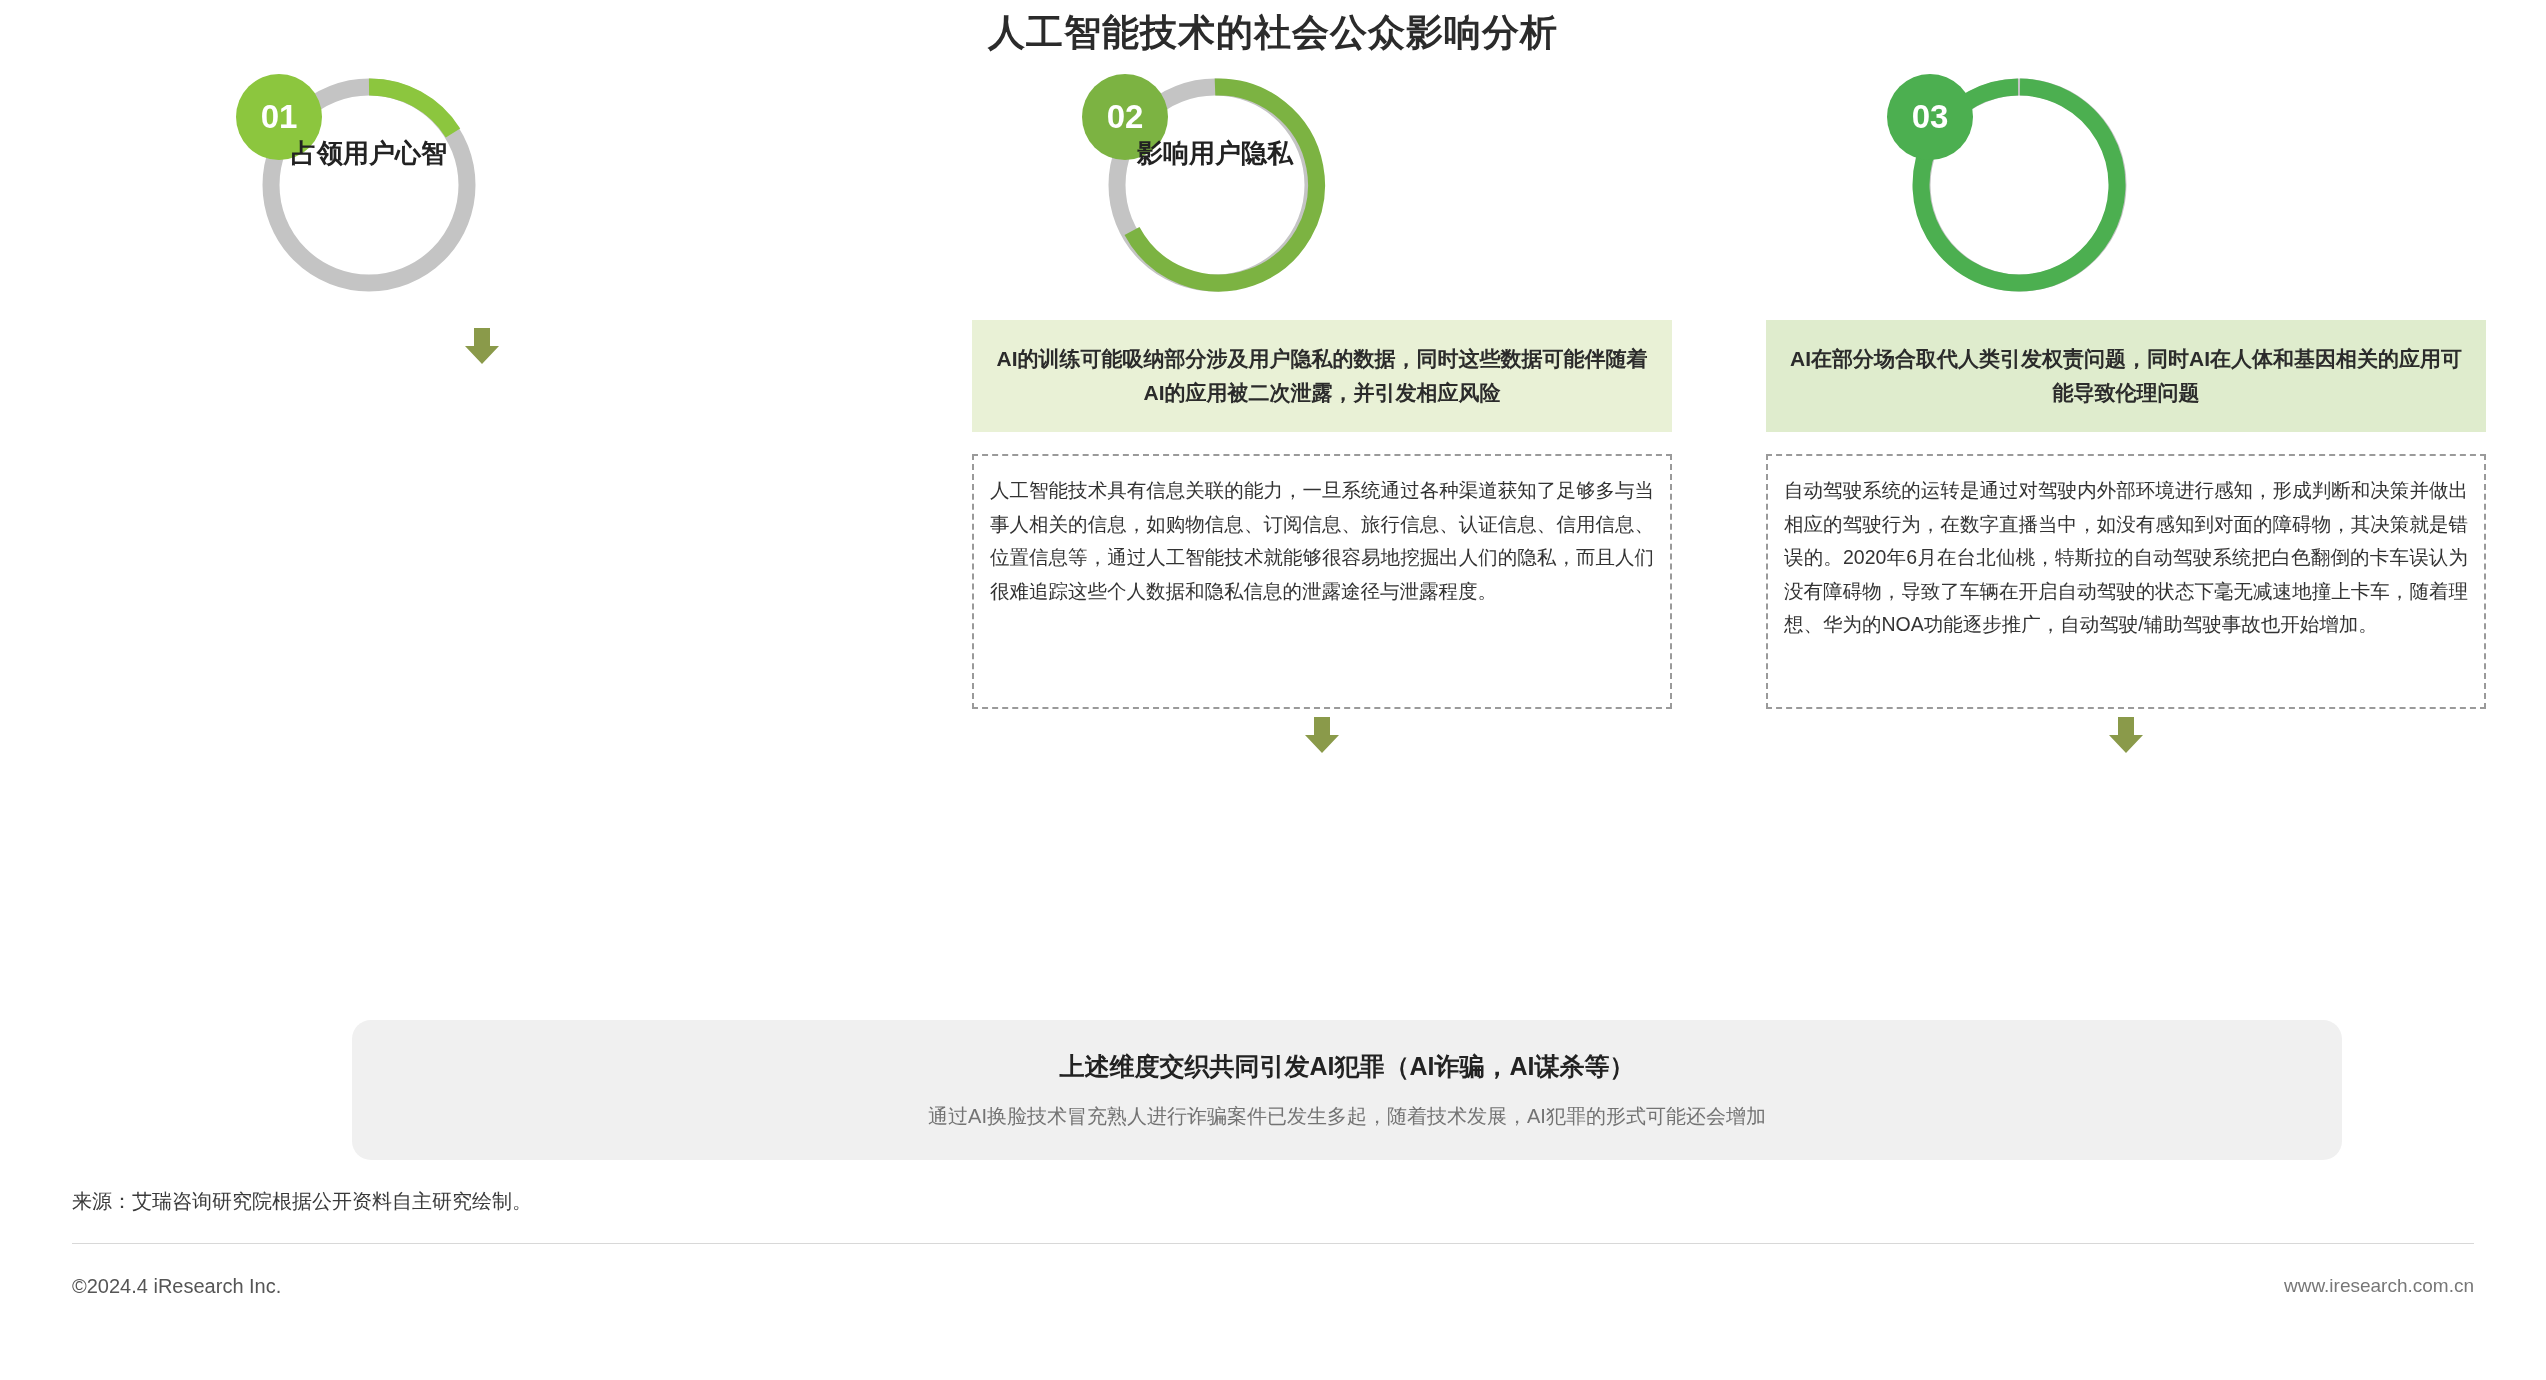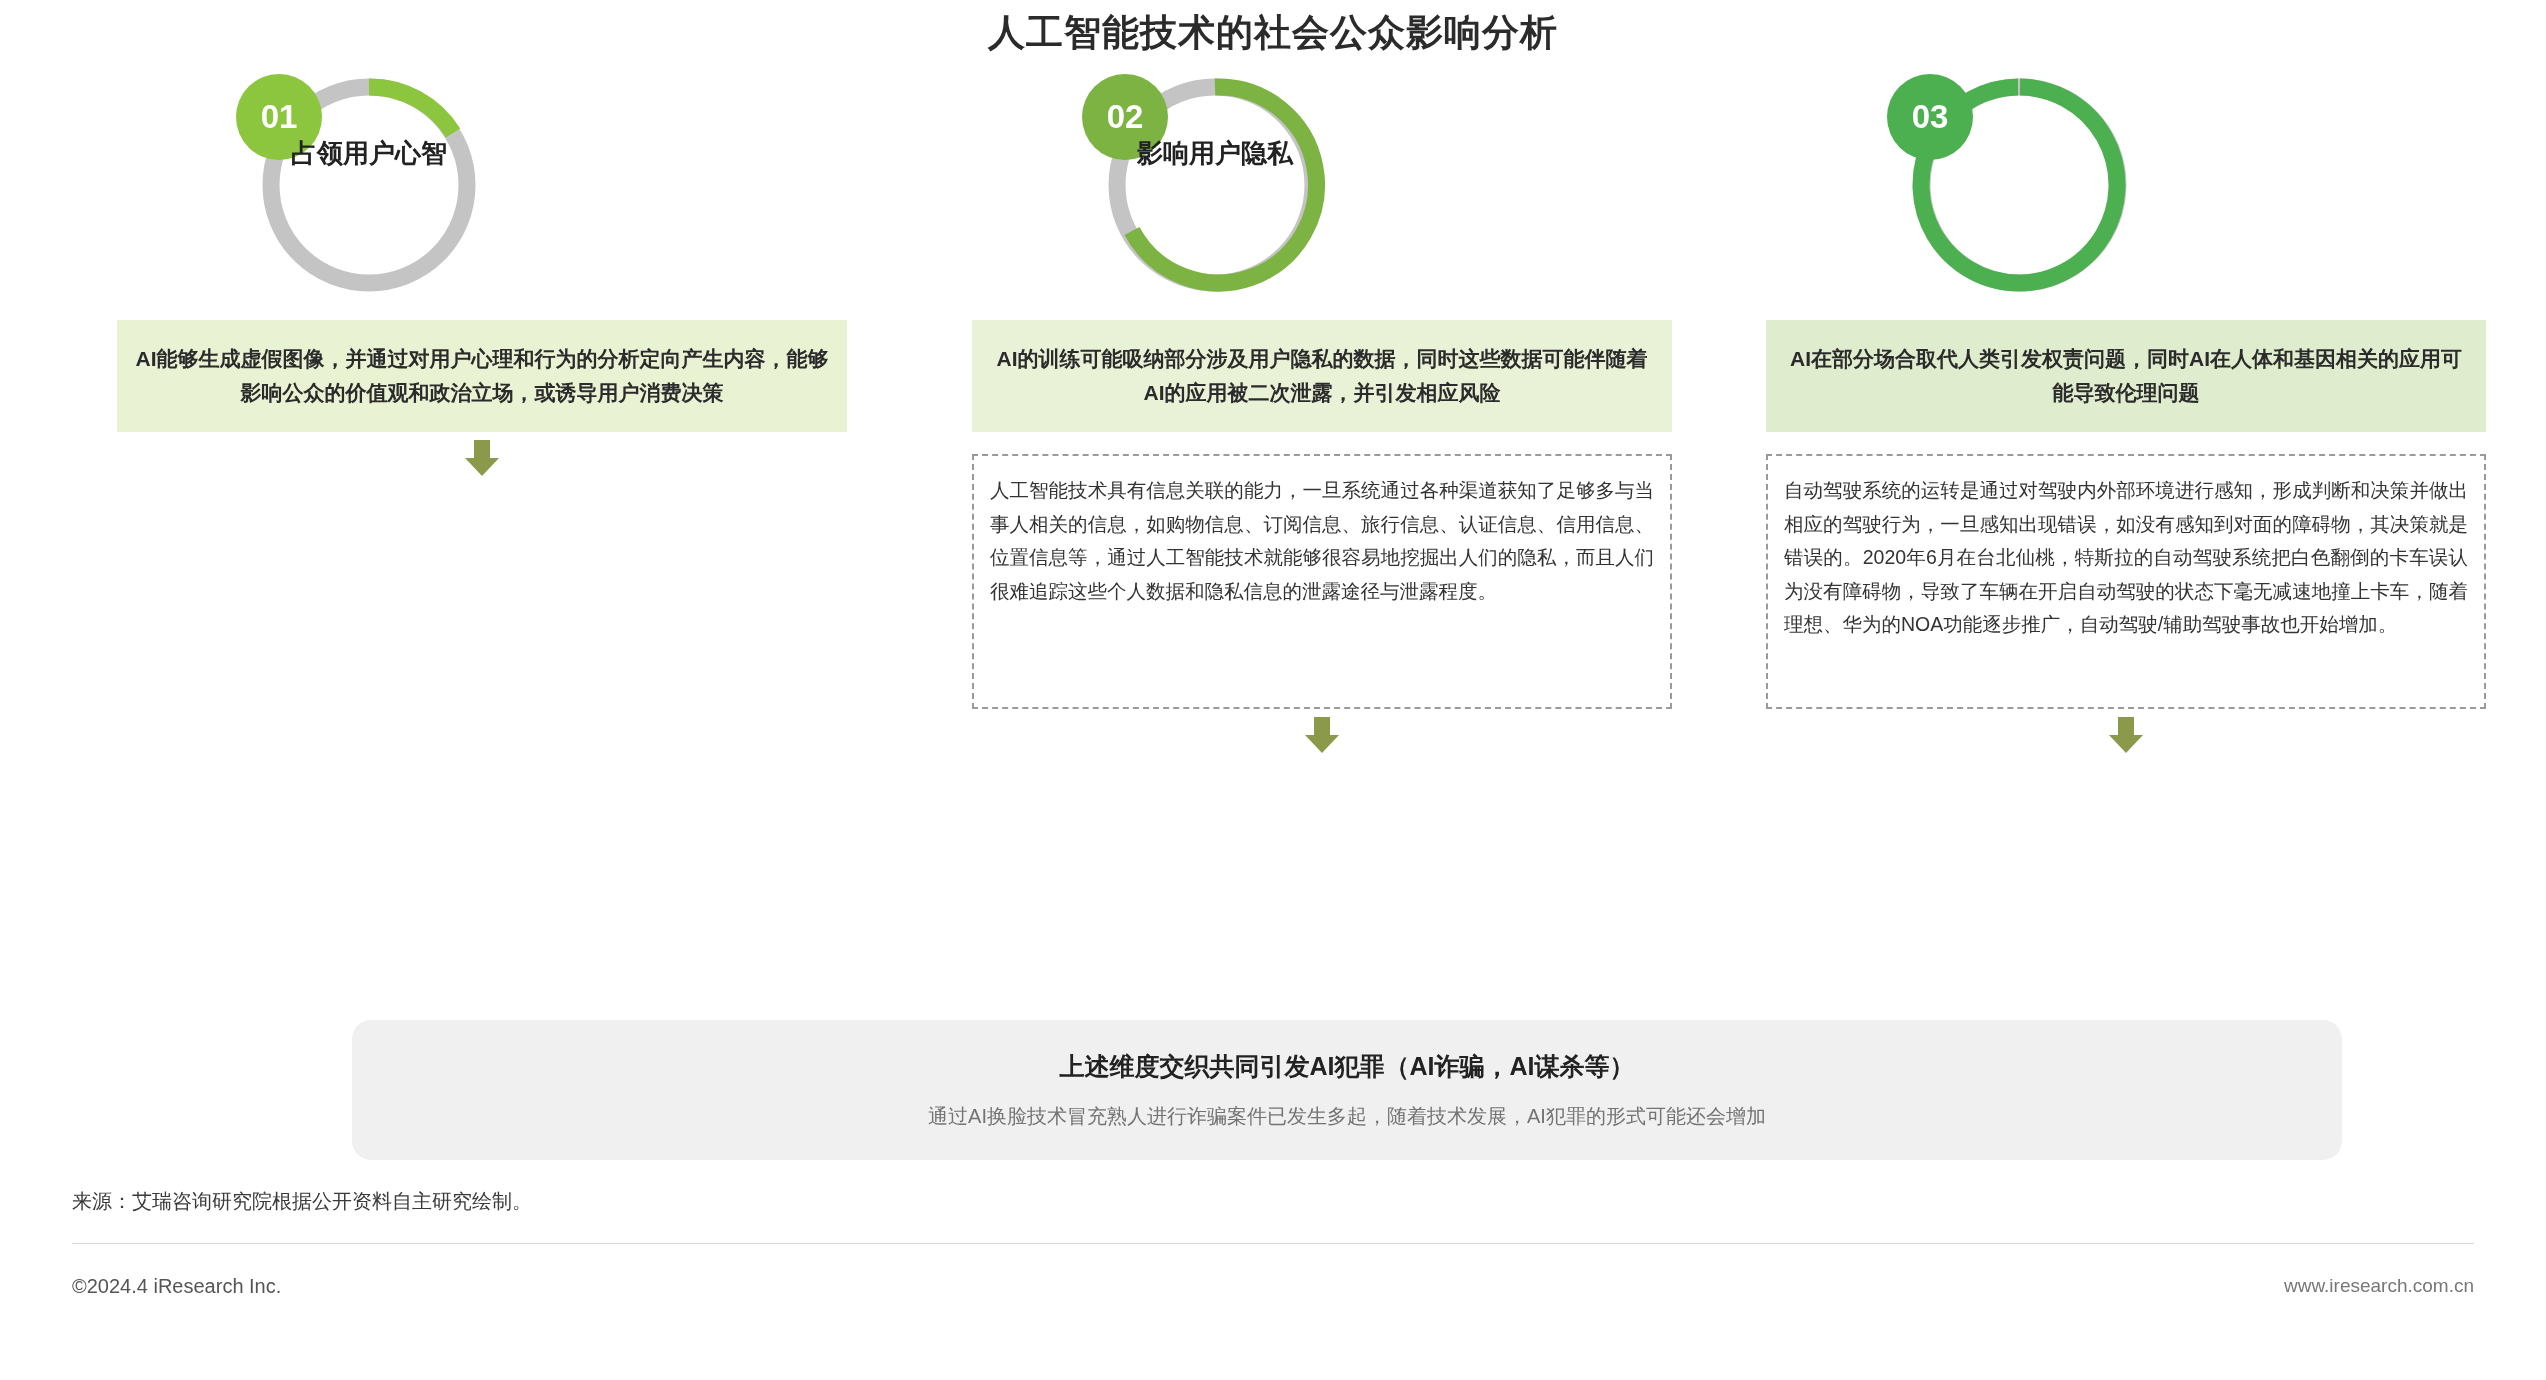--- a/index.html
+++ b/index.html
@@ -208,21 +208,20 @@
       <div class="donut donut-1">
         <svg width="230" height="230" viewBox="0 0 230 230">
           <circle cx="115" cy="115" r="98" fill="none" stroke="#c4c4c4" stroke-width="17"></circle>
           <path d="M115 17 A98 98 0 0 1 199 63" fill="none" stroke="#8cc63e" stroke-width="17" stroke-linecap="butt"></path>
         </svg>
         <div class="badge" style="background:#8cc63e">01</div>
         <div class="ring-label">占领用户心智</div>
       </div>
     </div>
 
-    <div class="summary summary-1">AI能够生成虚假图像，并通过对用户心理和行为的分析定向产生内容，能够影响公众的价值观和政治立场，或诱导用户消费决策</div>
 
 
     <div class="arrow" style="margin-left:22px;width:730px">
       <svg width="34" height="36" viewBox="0 0 34 36">
         <polygon points="9,0 25,0 25,18 34,18 17,36 0,18 9,18" fill="#8a9a4a"></polygon>
       </svg>
     </div>
   </div>
 
   <div class="col col-2">
@@ -259,21 +258,21 @@
           <circle cx="115" cy="115" r="98" fill="none" stroke="#c4c4c4" stroke-width="17"></circle>
           <path d="M115 17 A98 98 0 1 1 113 17" fill="none" stroke="#4caf50" stroke-width="17" stroke-linecap="butt"></path>
         </svg>
         <div class="badge" style="background:#4caf50">03</div>
       </div>
     </div>
 
     <div class="summary summary-3">AI在部分场合取代人类引发权责问题，同时AI在人体和基因相关的应用可能导致伦理问题</div>
 
     <div class="details">
-      <div class="dbox">自动驾驶系统的运转是通过对驾驶内外部环境进行感知，形成判断和决策并做出相应的驾驶行为，一旦感知出现错误，如没有感知到对面的障碍物，其决策就是错误的。2020年6月在台北仙桃，特斯拉的自动驾驶系统把白色翻倒的卡车误认为没有障碍物，导致了车辆在开启自动驾驶的状态下毫无减速地撞上卡车，随着理想、华为的NOA功能逐步推广，自动驾驶/辅助驾驶事故也开始增加。</div>
+      <div class="dbox">自动驾驶系统的运转是通过对驾驶内外部环境进行感知，形成判断和决策并做出相应的驾驶行为，在数字直播当中，如没有感知到对面的障碍物，其决策就是错误的。2020年6月在台北仙桃，特斯拉的自动驾驶系统把白色翻倒的卡车误认为没有障碍物，导致了车辆在开启自动驾驶的状态下毫无减速地撞上卡车，随着理想、华为的NOA功能逐步推广，自动驾驶/辅助驾驶事故也开始增加。</div>
     </div>
 
     <div class="arrow" style="margin-left:6px;width:720px">
       <svg width="34" height="36" viewBox="0 0 34 36">
         <polygon points="9,0 25,0 25,18 34,18 17,36 0,18 9,18" fill="#8a9a4a"></polygon>
       </svg>
     </div>
   </div>
 
   <div class="bottom-bar">

